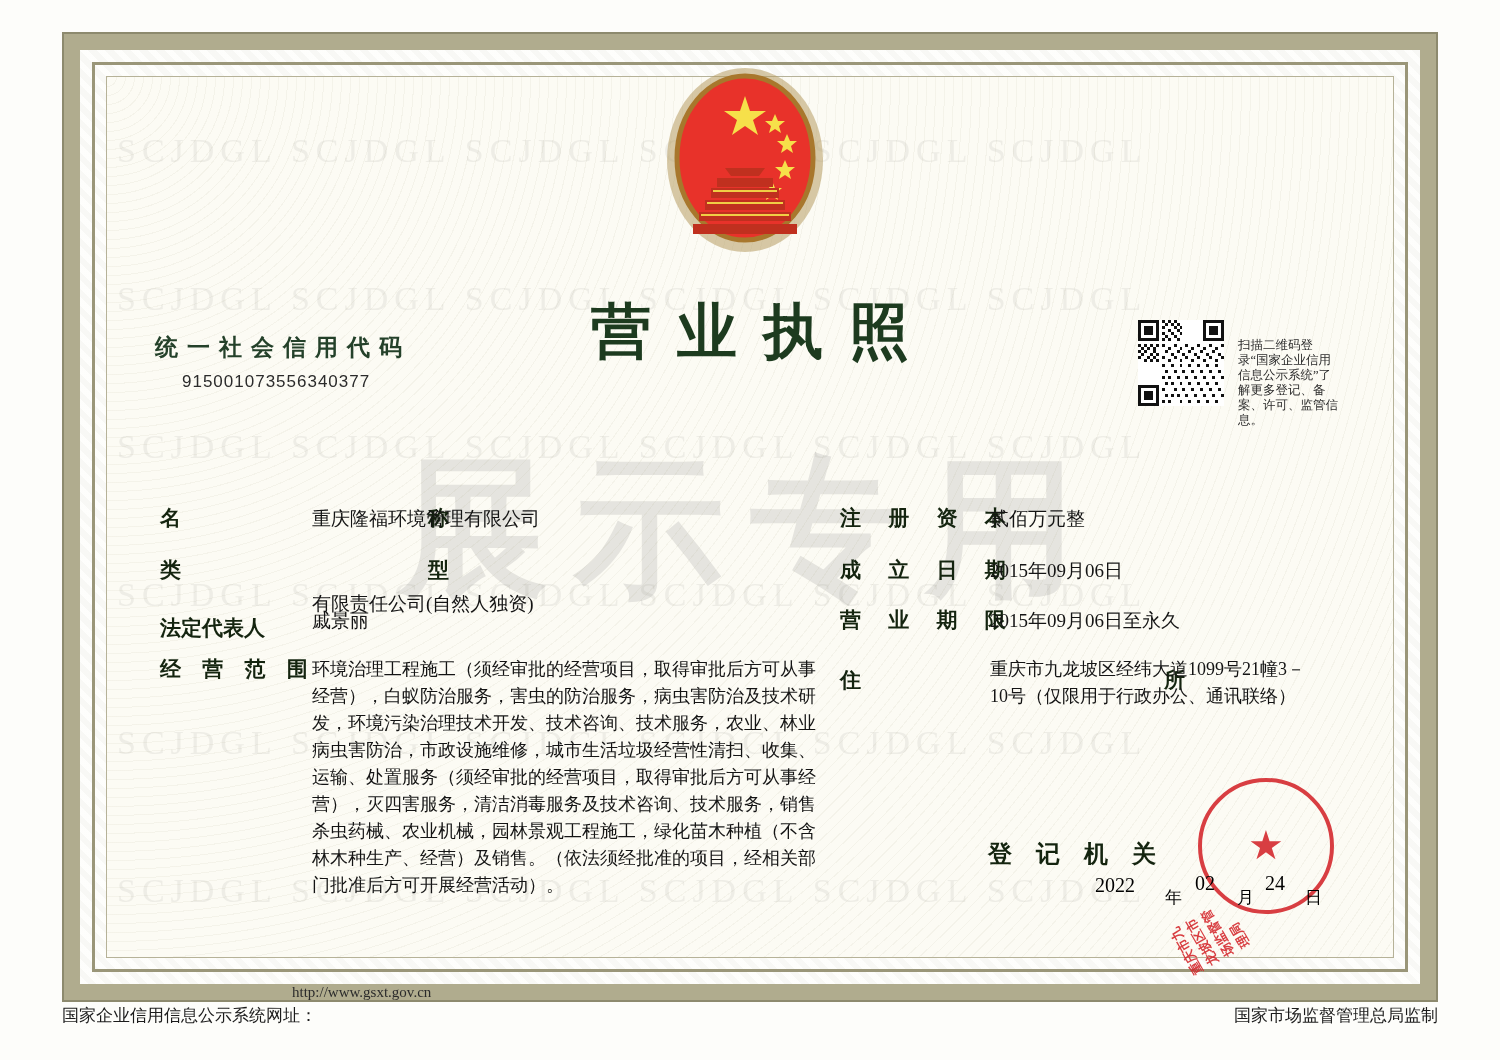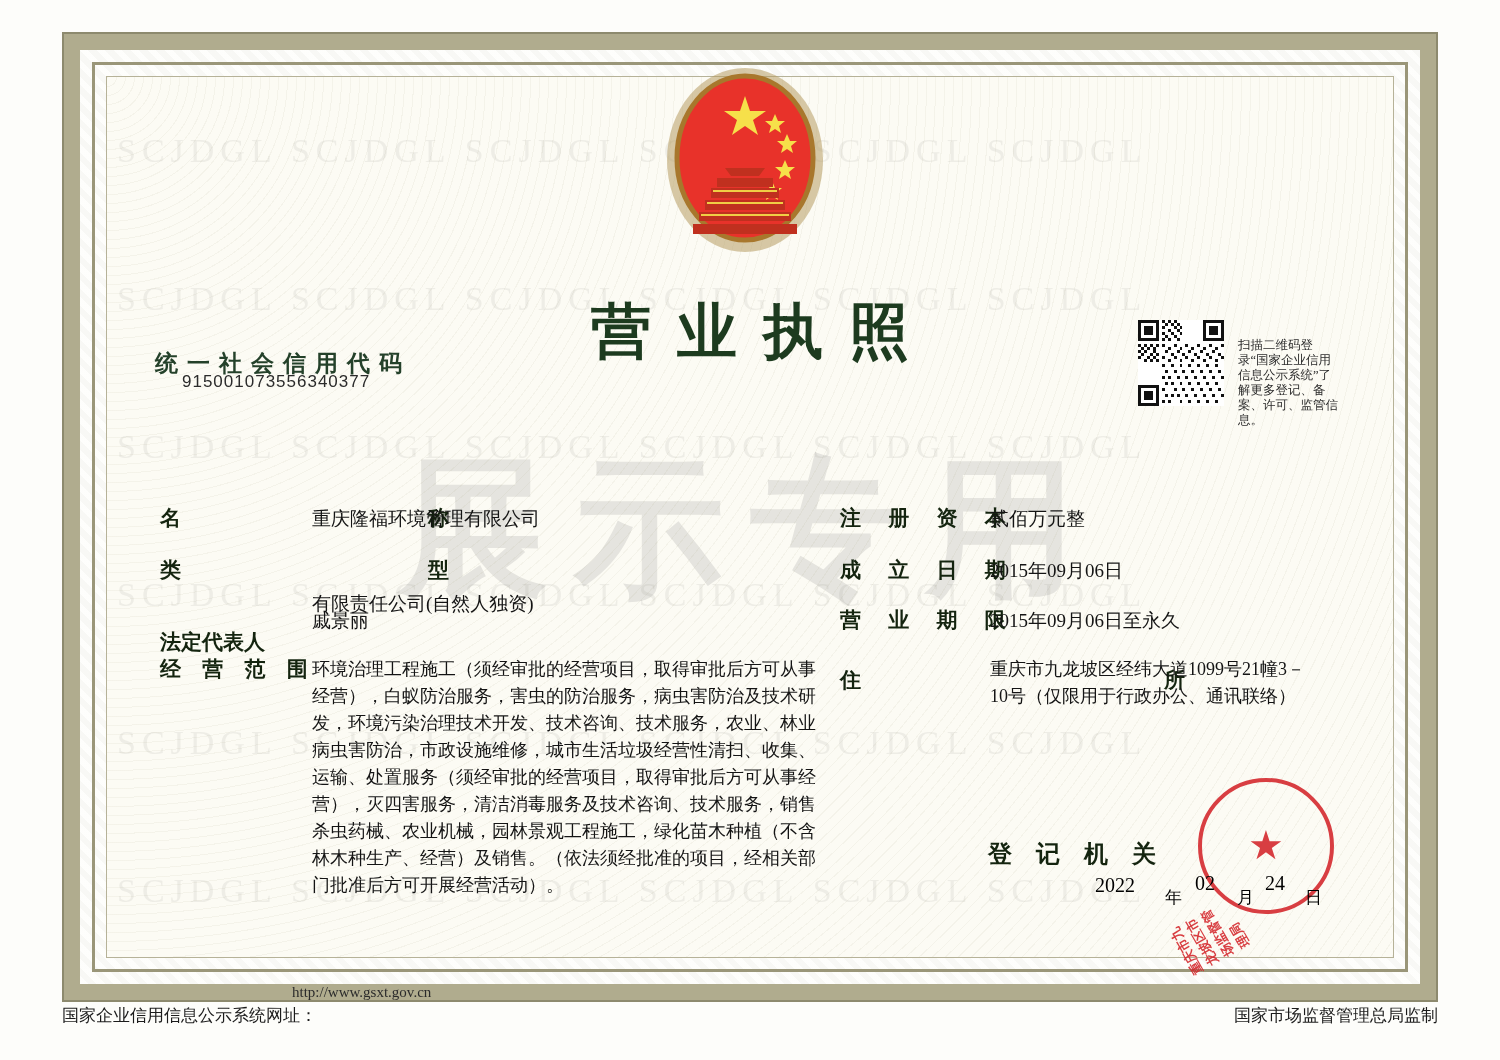--- a/index.html
+++ b/index.html
@@ -86,21 +86,21 @@
     text-align:center;
     font-size:60px;
     font-weight:bold;
     letter-spacing:26px;
     color:#1d3b1f;
     font-family:"Liberation Serif", serif;
     text-indent:26px;
   }
   .credit-label{
     position:absolute;
-    left:155px;top:348px;
+    left:155px;top:332px;
     font-size:23px;
     letter-spacing:9px;
     color:#24412a;
     font-weight:bold;
   }
   .credit-code{
     position:absolute;
     left:160px;top:372px;
     font-size:17px;
     letter-spacing:1px;
@@ -400,21 +400,21 @@
   <div class="qr-note">扫描二维码登录“国家企业信用信息公示系统”了解更多登记、备案、许可、监管信息。</div>
 
   <div class="watermark">展示专用</div>
 
   <div class="flabel spread-name" style="left:160px;top:504px;">名　　　称</div>
   <div class="fvalue" style="left:312px;top:506px;">重庆隆福环境管理有限公司</div>
 
   <div class="flabel spread-name" style="left:160px;top:556px;">类　　　型</div>
   <div class="fvalue" style="left:312px;top:591px;text-align:center;">有限责任公司(自然人独资)</div>
 
-  <div class="flabel" style="left:160px;top:628px;">法定代表人</div>
+  <div class="flabel" style="left:160px;top:614px;">法定代表人</div>
   <div class="fvalue" style="left:312px;top:608px;">戚景丽</div>
 
   <div class="flabel" style="left:160px;top:655px;letter-spacing:8px;">经 营 范 围</div>
   <div class="fvalue wrap" style="left:312px;top:656px;width:510px;font-size:18px;">环境治理工程施工（须经审批的经营项目，取得审批后方可从事经营），白蚁防治服务，害虫的防治服务，病虫害防治及技术研发，环境污染治理技术开发、技术咨询、技术服务，农业、林业病虫害防治，市政设施维修，城市生活垃圾经营性清扫、收集、运输、处置服务（须经审批的经营项目，取得审批后方可从事经营），灭四害服务，清洁消毒服务及技术咨询、技术服务，销售杀虫药械、农业机械，园林景观工程施工，绿化苗木种植（不含林木种生产、经营）及销售。（依法须经批准的项目，经相关部门批准后方可开展经营活动）。</div>
 
   <div class="flabel" style="left:840px;top:504px;letter-spacing:11px;">注 册 资 本</div>
   <div class="fvalue" style="left:990px;top:506px;">贰佰万元整</div>
 
   <div class="flabel" style="left:840px;top:556px;letter-spacing:11px;">成 立 日 期</div>
   <div class="fvalue" style="left:990px;top:558px;">2015年09月06日</div>

